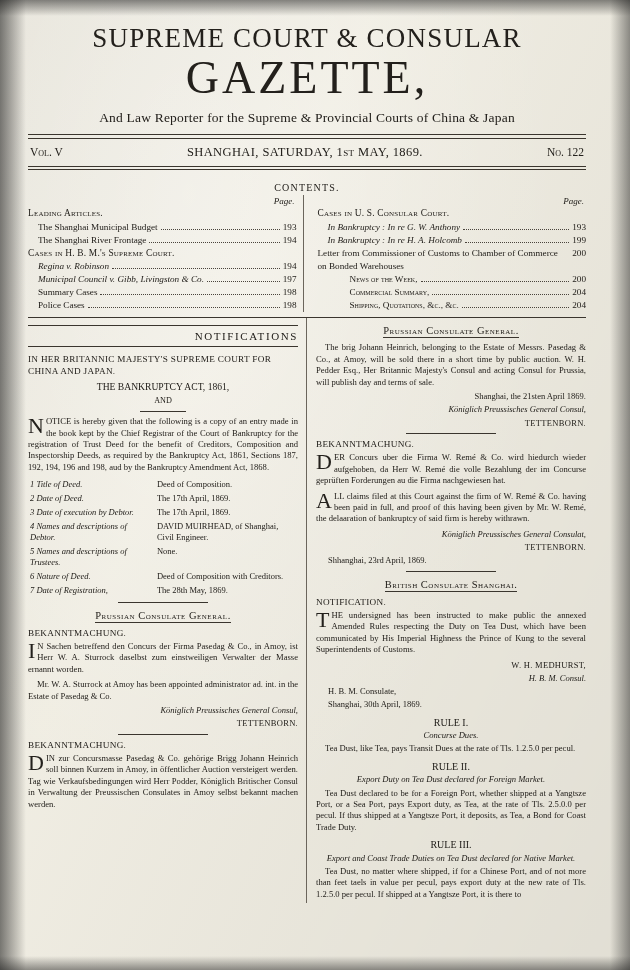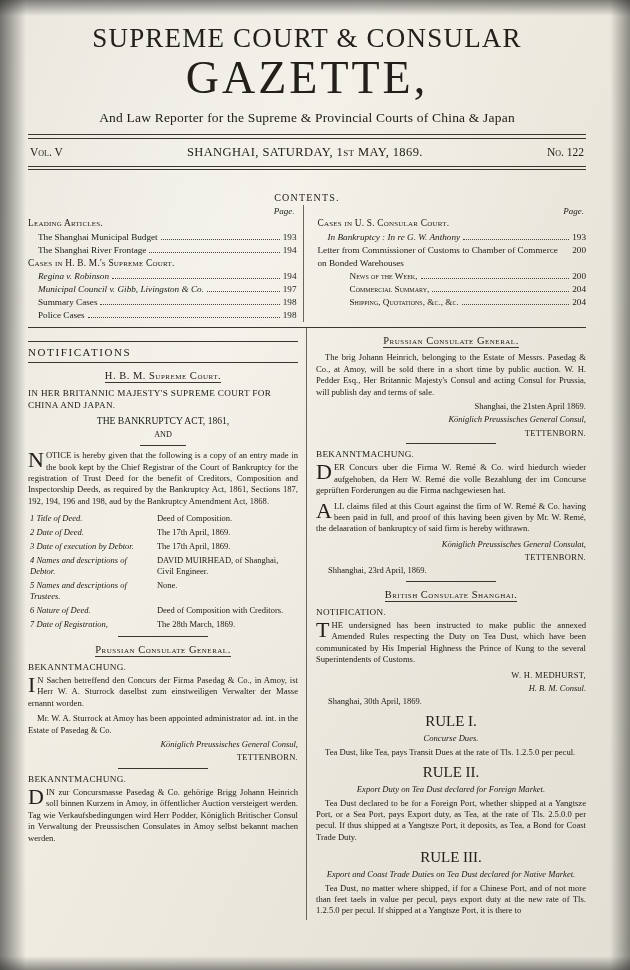--- a/index.html
+++ b/index.html
@@ -100,21 +100,21 @@
     height: 2px;
     border-bottom: 0.6px solid #3a352e;
   }
 
   
   .contents-head {
     text-align: center;
     font-size: 10px;
     letter-spacing: 1.2px;
     font-variant: small-caps;
-    margin: 22px 0 2px 0;
+    margin: 12px 0 2px 0;
   }
   .contents {
     display: flex;
     gap: 14px;
     font-size: 9.2px;
     line-height: 1.42;
   }
   .contents .col {
     width: 50%;
   }
@@ -160,28 +160,28 @@
     padding-top: 4px;
   }
   .bcol.left {
     padding-right: 8px;
     border-right: 0.7px solid #6b655c;
   }
   .bcol.right {
     padding-left: 9px;
   }
   .banner {
-    text-align: left;
+    text-align: right;
     font-variant: small-caps;
     letter-spacing: 1.6px;
     font-size: 11px;
     border-top: 1.2px solid #3a352e;
     border-bottom: 1.2px solid #3a352e;
     padding: 3px 0 2px 0;
-    margin: 9px 0 6px 0;
+    margin: 3px 0 6px 0;
   }
   .center-head {
     text-align: center;
     font-variant: small-caps;
     font-size: 10.5px;
     letter-spacing: 0.5px;
     margin: 6px 0 4px 0;
   }
   .center-head .underline {
     border-bottom: 0.8px solid #3a352e;
@@ -251,21 +251,21 @@
   }
   .signoff.caps {
     font-style: normal;
     font-variant: small-caps;
     letter-spacing: 0.3px;
   }
   .leftline { font-size: 8.5px; margin: 2px 12px; }
   .rule-head {
     text-align: center;
     font-variant: small-caps;
-    font-size: 15px;
+    font-size: 10px;
     margin: 5px 0 1px 0;
   }
   .rule-sub {
     text-align: center;
     font-style: italic;
     font-size: 8.6px;
     margin: 0 0 2px 0;
   }
   .sc { font-variant: small-caps; padding-left: 32px; }
 </style>
@@ -332,20 +332,25 @@
 
       <div class="col right">
         <div class="pagehdr">Page.</div>
 
         <div class="sec-title">Cases in U. S. Consular Court.</div>
         <div class="toc-row">
           <span class="txt ital">In Bankruptcy : In re G. W. Anthony</span>
           <span class="dots"></span>
           <span class="pg">193</span>
         </div>
+        <div class="toc-row">
+          <span class="txt ital">In Bankruptcy : In re H. A. Holcomb</span>
+          <span class="dots"></span>
+          <span class="pg">199</span>
+        </div>
 
         <div class="toc-row nopad">
           <span class="txt" style="white-space:normal;">Letter from Commissioner of Customs to Chamber of Commerce on Bonded Warehouses</span>
           <span class="dots"></span>
           <span class="pg">200</span>
         </div>
         <div class="toc-row nopad">
           <span class="txt sc">News of the Week,</span>
           <span class="dots"></span>
           <span class="pg">200</span>
@@ -362,23 +367,20 @@
         </div>
       </div>
     </div>
 
     <div class="body-cols">
 
       <div class="bcol left">
 
         <div class="banner">NOTIFICATIONS</div>
 
-        <div class="center-head">
-          <span class="underline">H. B. M. Supreme Court.</span>
-        </div>
 
         <div class="center-small">IN HER BRITANNIC MAJESTY'S SUPREME COURT FOR CHINA AND JAPAN.</div>
 
         <div class="actline">THE BANKRUPTCY ACT, 1861,</div>
         <div class="center-tiny">AND</div>
         <div class="short-rule"></div>
 
         <p class="dropcap-para">
           <span class="dropcap">N</span><span>OTICE is hereby given that the following is a copy of an entry made in the book kept by the Chief Registrar of the Court of Bankruptcy for the registration of Trust Deed for the benefit of Creditors, Composition and Inspectorship Deeds, as required by the Bankruptcy Act, 1861, Sections 187, 192, 194, 196 and 198, aud by the Bankruptcy Amendment Act, 1868.</span>
         </p>
@@ -404,21 +406,21 @@
           <tr>
             <td class="k">5 Names and descriptions of Trustees.</td>
             <td class="v">None.</td>
           </tr>
           <tr>
             <td class="k">6 Nature of Deed.</td>
             <td class="v">Deed of Composition with Creditors.</td>
           </tr>
           <tr>
             <td class="k">7 Date of Registration,</td>
-            <td class="v">The 28th March, 1869.</td>
+            <td class="v">The 28th May, 1869.</td>
           </tr>
         </tbody>
           </table>
 
         <div class="short-rule wide"></div>
 
         <div class="center-head">
           <span class="underline">Prussian Consulate General.</span>
         </div>
 
@@ -478,20 +480,21 @@
 
         <div class="center-small">NOTIFICATION.</div>
 
         <p class="dropcap-para">
           <span class="dropcap">T</span><span>HE undersigned has been instructed to make public the annexed Amended Rules respecting the Duty on Tea Dust, which have been communicated by His Imperial Highness the Prince of Kung to the several Superintendents of Customs.</span>
         </p>
 
         <div class="signoff caps" style="font-style:normal;">W. H. MEDHURST,</div>
         <div class="signoff">H. B. M. Consul.</div>
 
+        <div class="leftline">H. B. M. Consulate,</div>
         <div class="leftline">Shanghai, 30th April, 1869.</div>
 
         <div class="rule-head">RULE I.</div>
         <div class="rule-sub">Concurse Dues.</div>
         <p class="para ind">Tea Dust, like Tea, pays Transit Dues at the rate of Tls. 1.2.5.0 per pecul.</p>
 
         <div class="rule-head">RULE II.</div>
         <div class="rule-sub">Export Duty on Tea Dust declared for Foreign Market.</div>
         <p class="para ind">Tea Dust declared to be for a Foreign Port, whether shipped at a Yangtsze Port, or a Sea Port, pays Export duty, as Tea, at the rate of Tls. 2.5.0.0 per pecul. If thus shipped at a Yangtsze Port, it deposits, as Tea, a Bond for Coast Trade Duty.</p>
 

